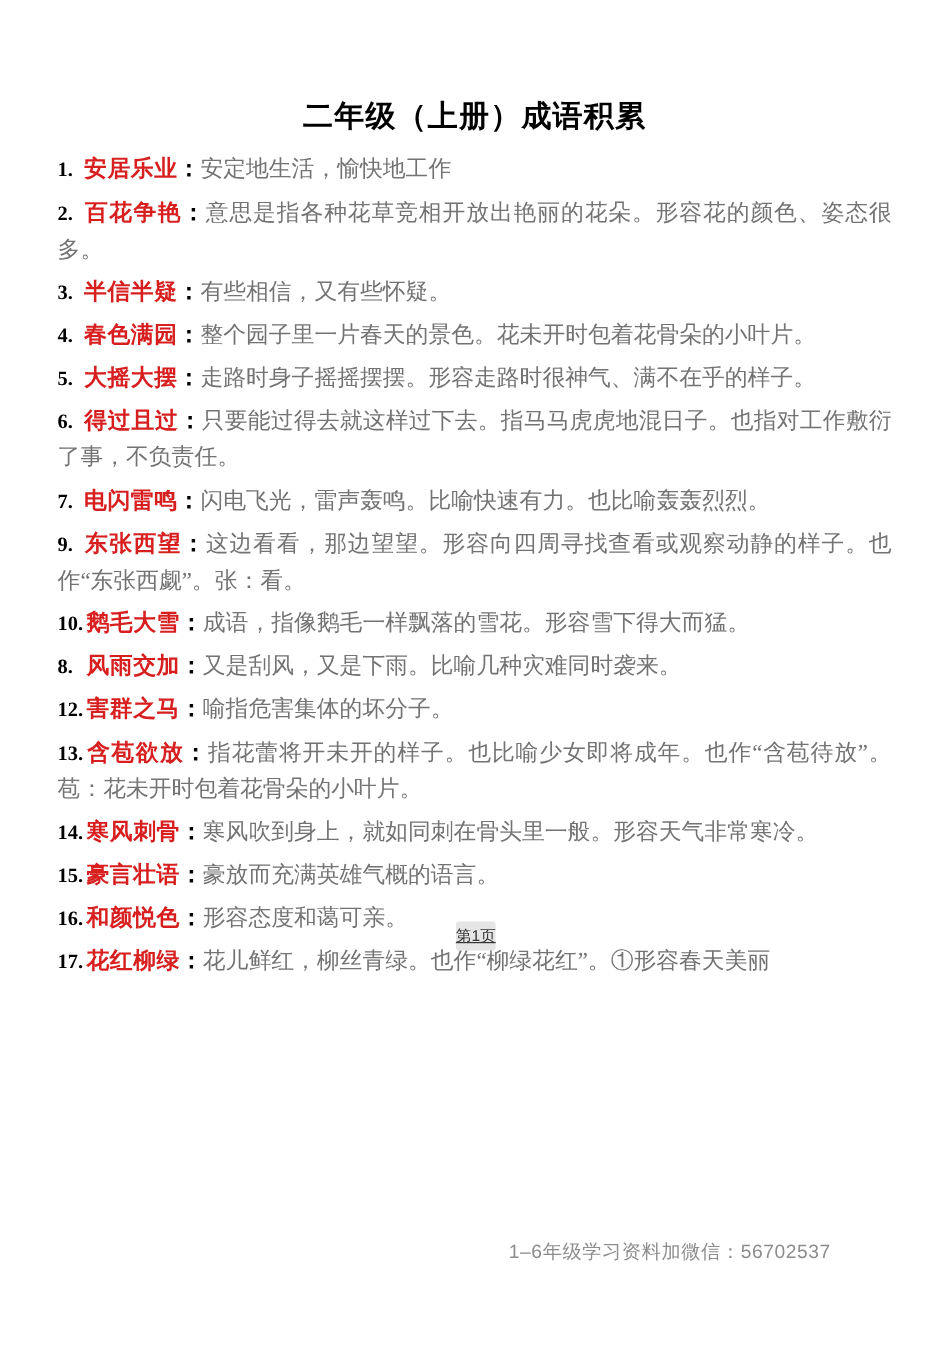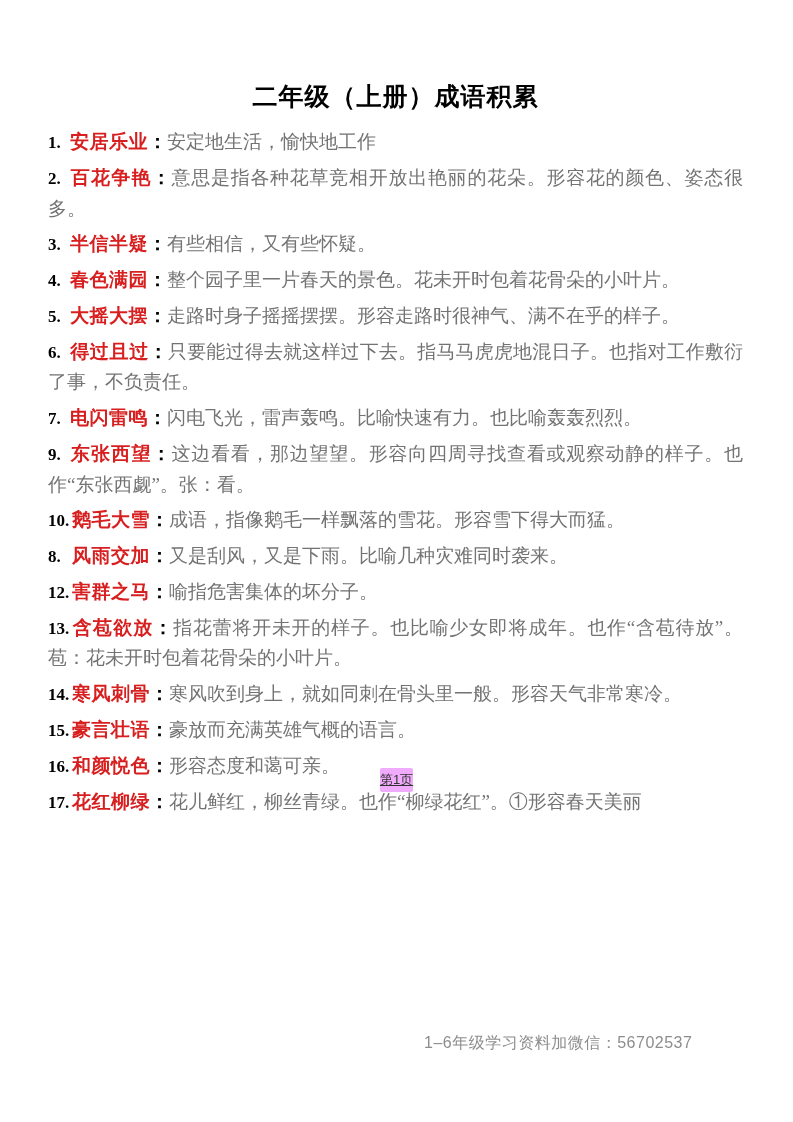--- a/index.html
+++ b/index.html
@@ -80,21 +80,21 @@
   }
   .footer {
     position: absolute;
     left: 0;
     right: 0;
     bottom: 22px;
     text-align: center;
   }
   .footer-inner {
     display: inline-block;
-    background: #f0abfc;
+    background: #e5e5e5;
     color: #333;
     font-family: "Liberation Sans", sans-serif;
     font-size: 13px;
     padding: 3px 0;
     border-radius: 2px;
     text-decoration: underline;
   }
 </style>
 </head>
 <body>

